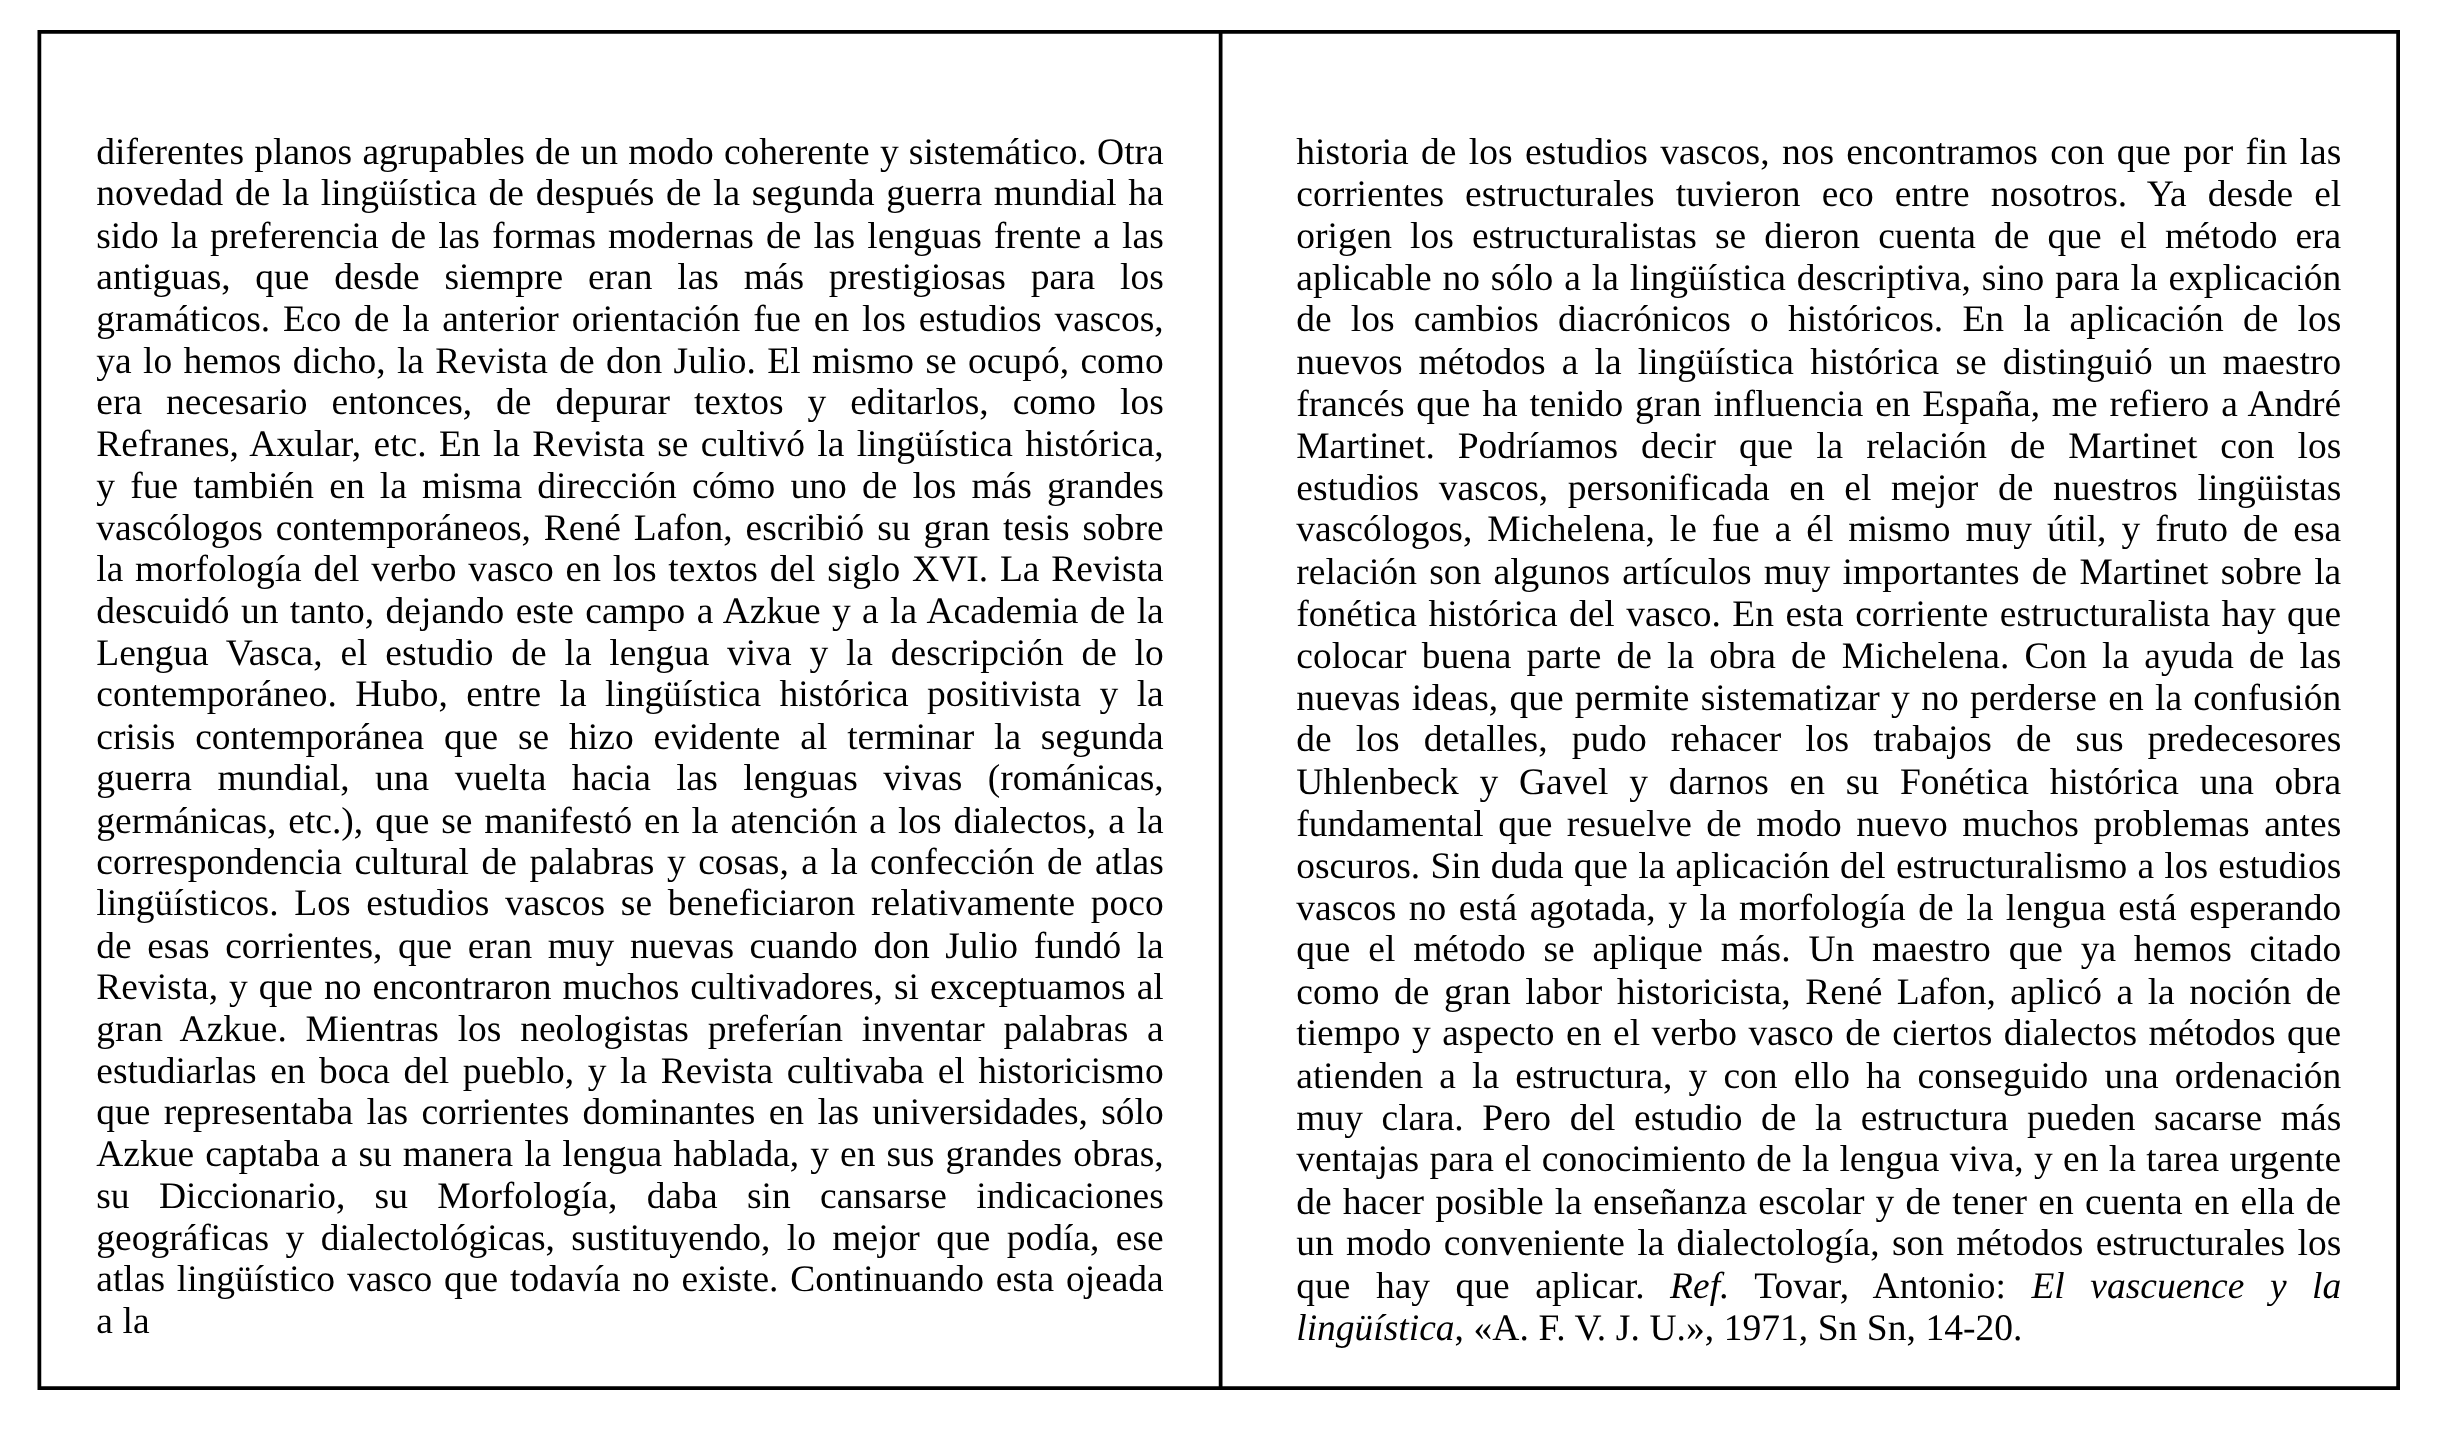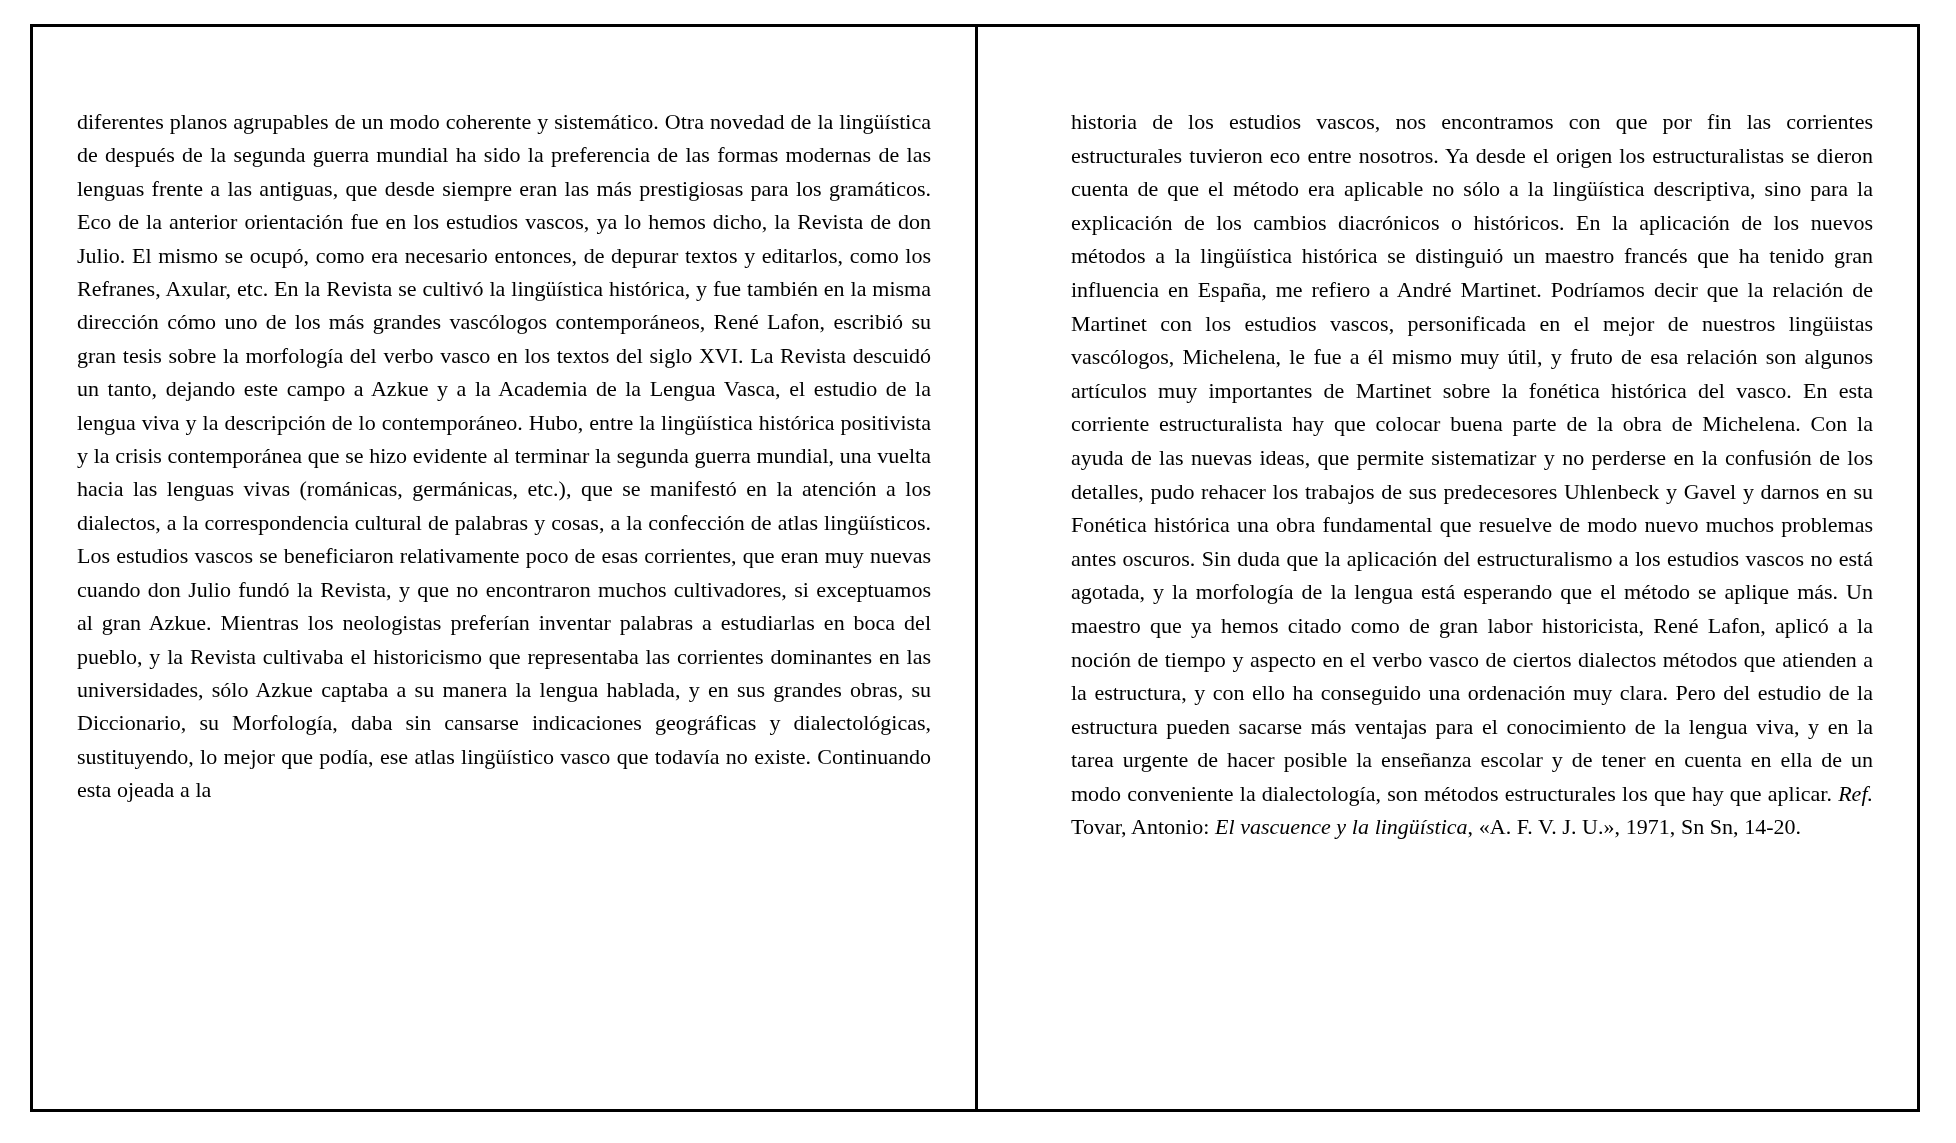--- a/index.html
+++ b/index.html
@@ -48,23 +48,23 @@
     height: 1082px;
     display: flex;
     flex-direction: row;
   }
   .col {
     box-sizing: border-box;
     width: 50%;
     padding: 78px 48px 0 48px;
   }
   .col-left { padding-left: 44px; padding-right: 44px; }
-  .col-right { padding-left: 96px; padding-right: 44px; }
+  .col-right { padding-left: 62px; padding-right: 44px; }
   .body-text {
-    font-size: 22px;
+    font-size: 30px;
     line-height: 33.4px;
     text-align: justify;
     text-justify: inter-word;
     hyphens: manual;
     word-spacing: 0.2px;
   }
   .col-right .body-text {
     line-height: 33.6px;
   }
   .ital {

